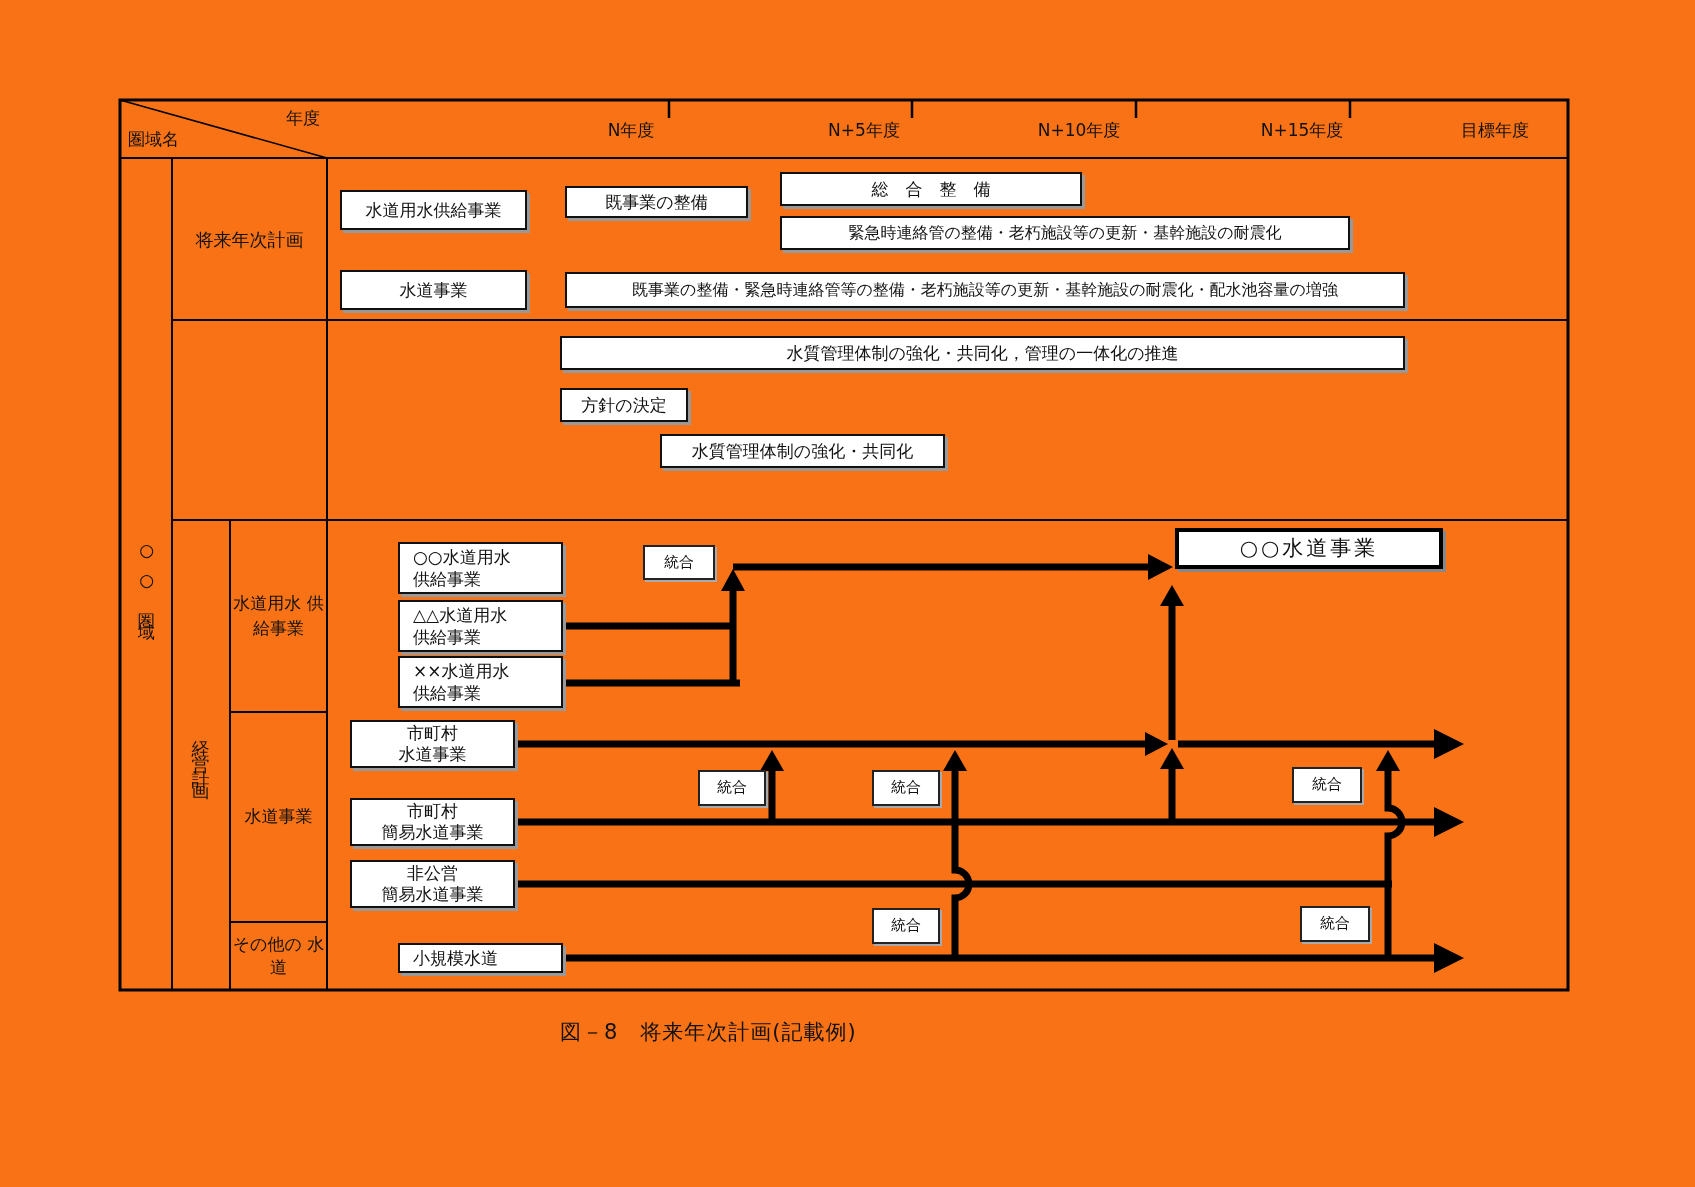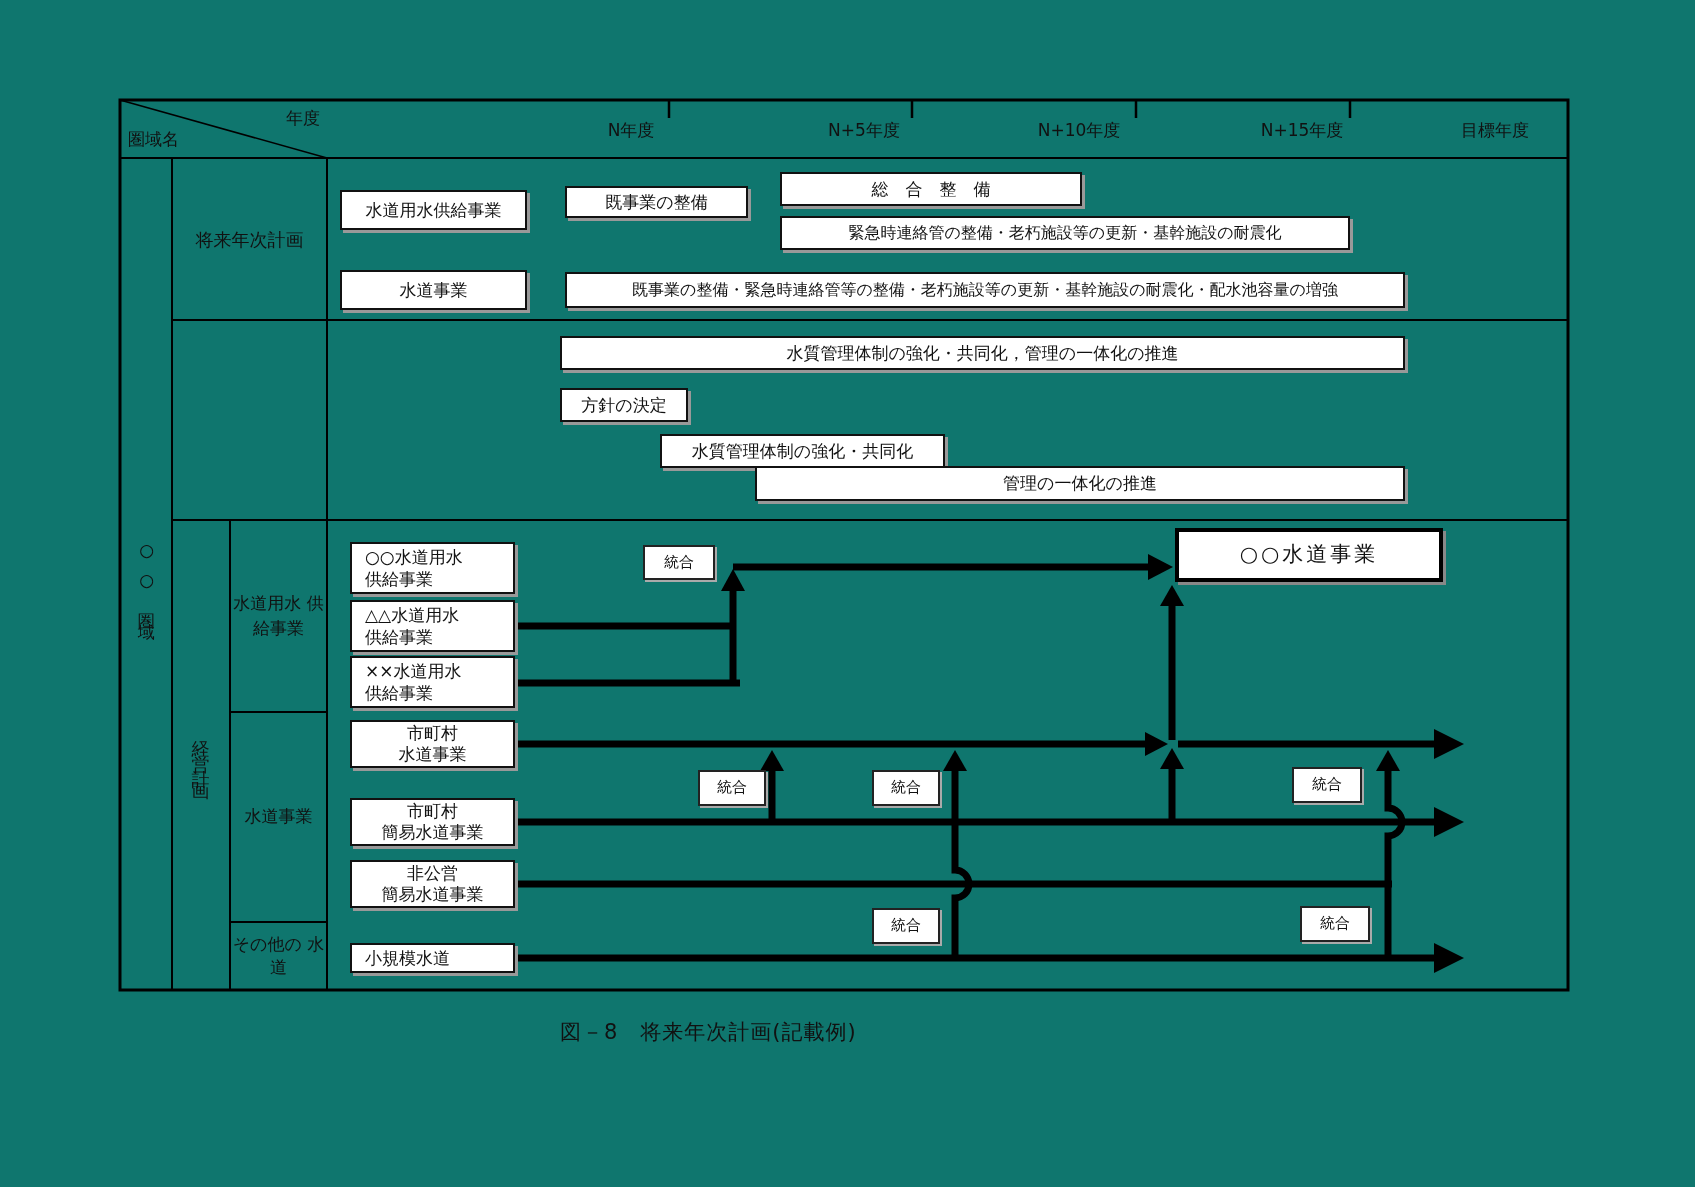--- a/index.html
+++ b/index.html
@@ -1,22 +1,22 @@
 <!DOCTYPE html>
 <html><head>
 <meta charset="utf-8">
 <style>
   html,body{margin:0;padding:0;background:#fff;}
-  #canvas{position:relative;width:1695px;height:1187px;background:#0f766e;overflow:hidden;
+  #canvas{position:relative;width:1695px;height:1187px;background:#f97316;overflow:hidden;
           font-family:"DejaVu Sans","Liberation Sans",sans-serif;color:#111;}
   svg{position:absolute;left:0;top:0;}
   .box{position:absolute;background:#fff;border:2px solid #111;box-shadow:3px 3px 0 #999;
        display:flex;align-items:center;justify-content:center;text-align:center;
        font-size:17px;line-height:1.3;box-sizing:border-box;}
-  .box.ltext{justify-content:flex-start;text-align:left;padding-left:13px;}
+  .box.ltext{justify-content:flex-start;text-align:left;padding-left:13px;margin-left:48px;}
   .box .l{display:block;}
   .merge{font-size:15px;border:2px solid #222;box-shadow:2px 2px 0 #aaa;}
   .goal{border:4px solid #000;font-size:21px;letter-spacing:3px;box-shadow:3px 3px 0 #888;}
   .cell{position:absolute;display:flex;align-items:center;justify-content:center;
         text-align:center;font-size:18px;line-height:1.5;box-sizing:border-box;}
   .vtext{writing-mode:vertical-rl;text-orientation:upright;letter-spacing:14px;font-size:18px;}
   .collabel{position:absolute;text-align:center;font-size:17px;}
   .small16{font-size:16px;}
   .corner{position:absolute;font-size:17px;}
   .caption{position:absolute;font-size:21px;letter-spacing:1px;}
@@ -111,21 +111,20 @@
   <div class="box" style="left:340px;top:190px;width:187px;height:40px;">水道用水供給事業</div>
   <div class="box" style="left:565px;top:186px;width:183px;height:32px;">既事業の整備</div>
   <div class="box" style="left:780px;top:172px;width:302px;height:34px;">総　合　整　備</div>
   <div class="box small16" style="left:780px;top:216px;width:570px;height:34px;">緊急時連絡管の整備・老朽施設等の更新・基幹施設の耐震化</div>
   <div class="box" style="left:340px;top:270px;width:187px;height:40px;">水道事業</div>
   <div class="box small16" style="left:565px;top:272px;width:840px;height:36px;">既事業の整備・緊急時連絡管等の整備・老朽施設等の更新・基幹施設の耐震化・配水池容量の増強</div>
 
   <div class="box" style="left:560px;top:336px;width:845px;height:34px;">水質管理体制の強化・共同化，管理の一体化の推進</div>
   <div class="box" style="left:560px;top:388px;width:128px;height:34px;">方針の決定</div>
   <div class="box" style="left:660px;top:434px;width:285px;height:34px;">水質管理体制の強化・共同化</div>
-  <div class="box" style="left:755px;top:466px;width:650px;height:35px;">管理の一体化の推進</div>
 
   <div class="box ltext" style="left:350px;top:542px;width:165px;height:52px;">
     <div>
         <span class="l">○○水道用水</span>
          <span class="l">供給事業</span>
       </div>
   </div>
   <div class="box ltext" style="left:350px;top:600px;width:165px;height:52px;">
     <div>
         <span class="l">△△水道用水</span>
@@ -151,21 +150,21 @@
       </div>
   </div>
   <div class="box" style="left:350px;top:860px;width:165px;height:48px;line-height:1.25;">
     <div>
         <span class="l">非公営</span>
          <span class="l">簡易水道事業</span>
       </div>
   </div>
   <div class="box ltext" style="left:350px;top:943px;width:165px;height:30px;">小規模水道</div>
 
-  <div class="box goal" style="left:1175px;top:528px;width:268px;height:54px;">○○水道事業</div>
+  <div class="box goal" style="left:1175px;top:528px;width:268px;height:41px;">○○水道事業</div>
 
   <div class="box merge" style="left:643px;top:545px;width:72px;height:35px;">統合</div>
   <div class="box merge" style="left:698px;top:770px;width:68px;height:36px;">統合</div>
   <div class="box merge" style="left:872px;top:770px;width:68px;height:36px;">統合</div>
   <div class="box merge" style="left:1292px;top:767px;width:70px;height:36px;">統合</div>
   <div class="box merge" style="left:872px;top:908px;width:68px;height:36px;">統合</div>
   <div class="box merge" style="left:1300px;top:906px;width:70px;height:36px;">統合</div>
 
   <div class="caption" style="left:560px;top:1018px;width:460px;">図－8　将来年次計画(記載例)</div>
 </div>

